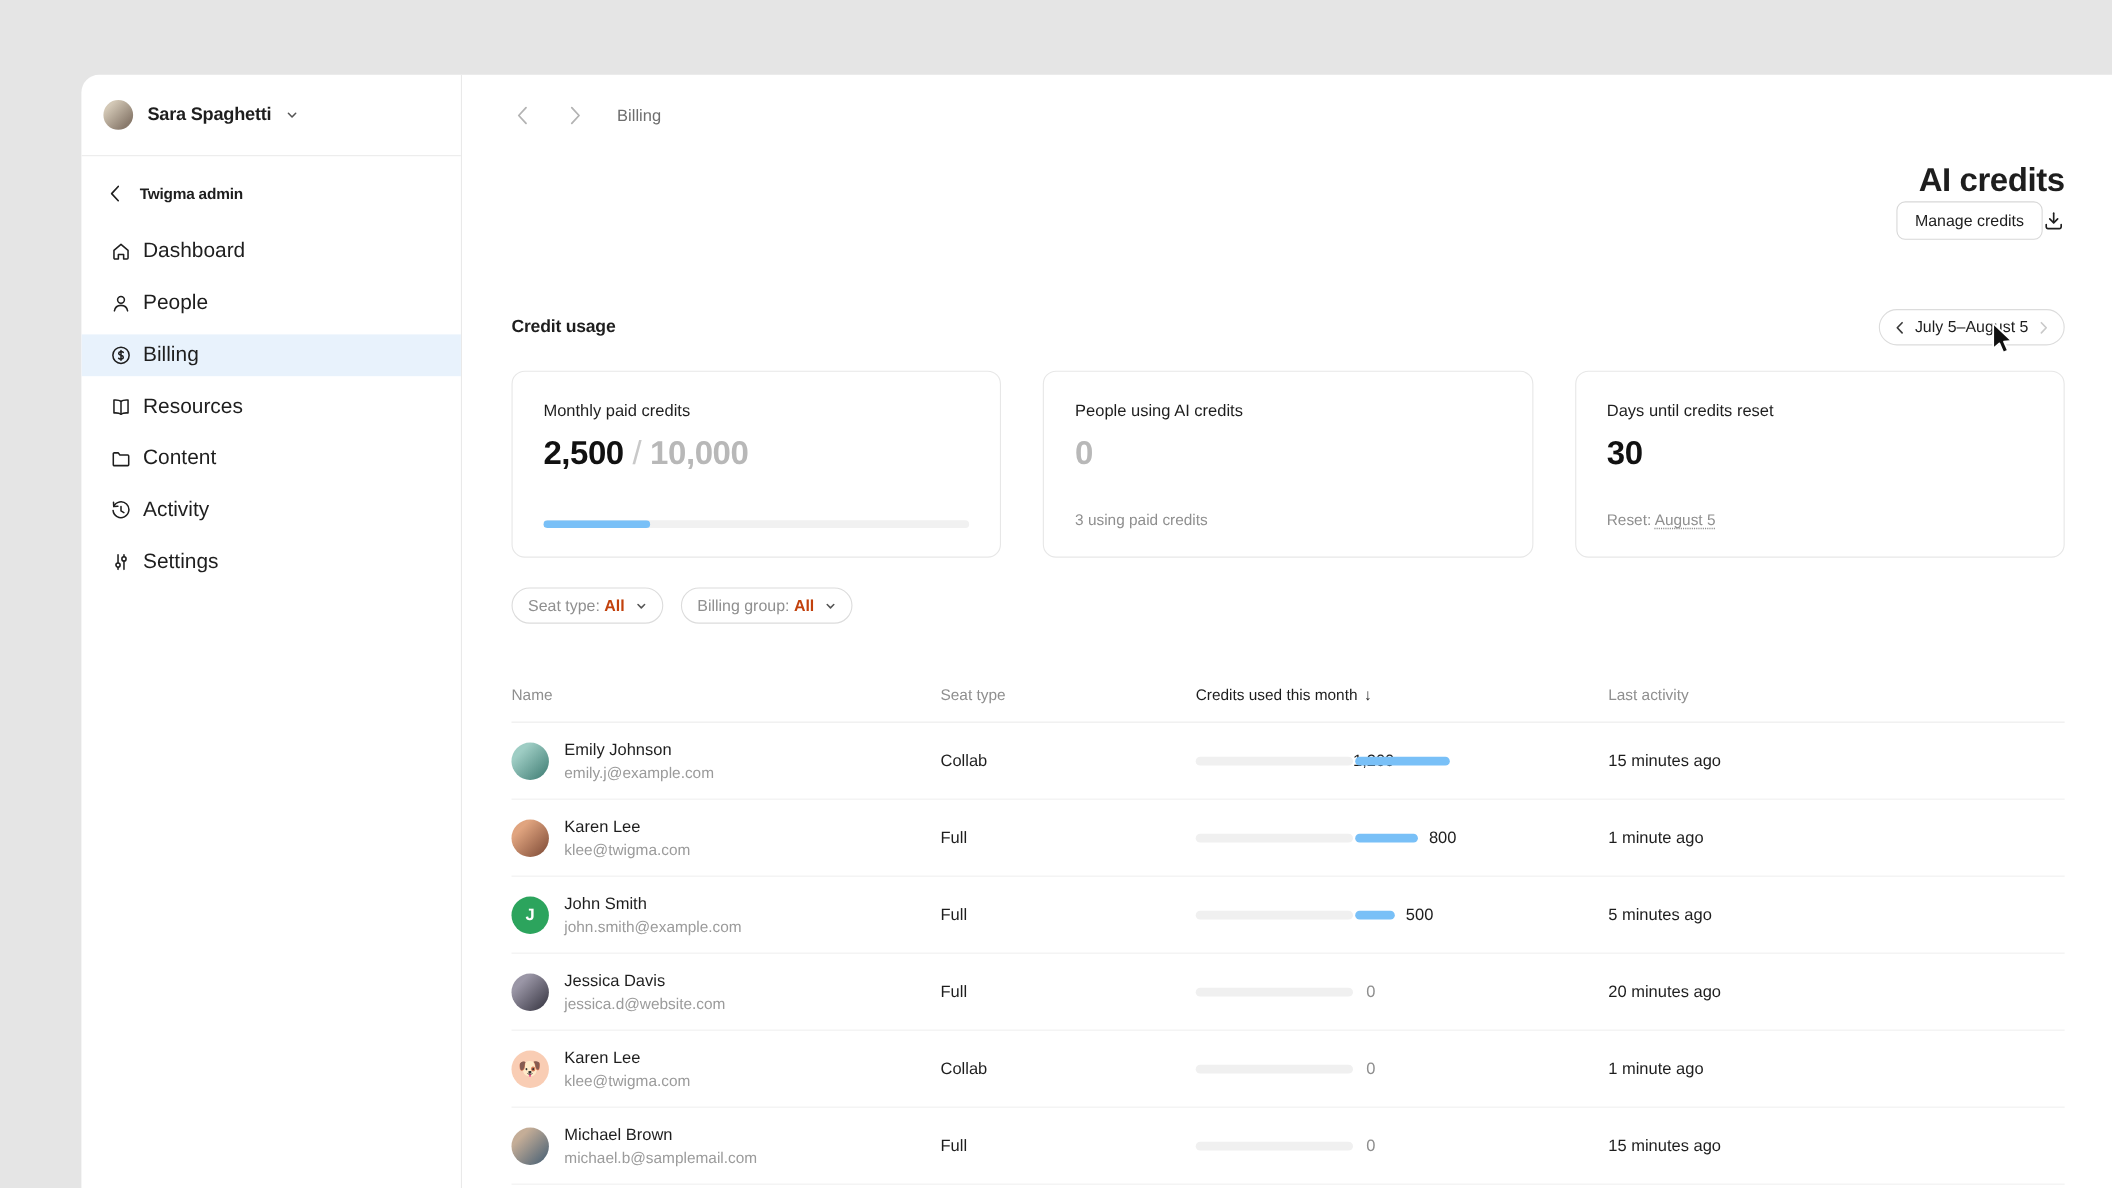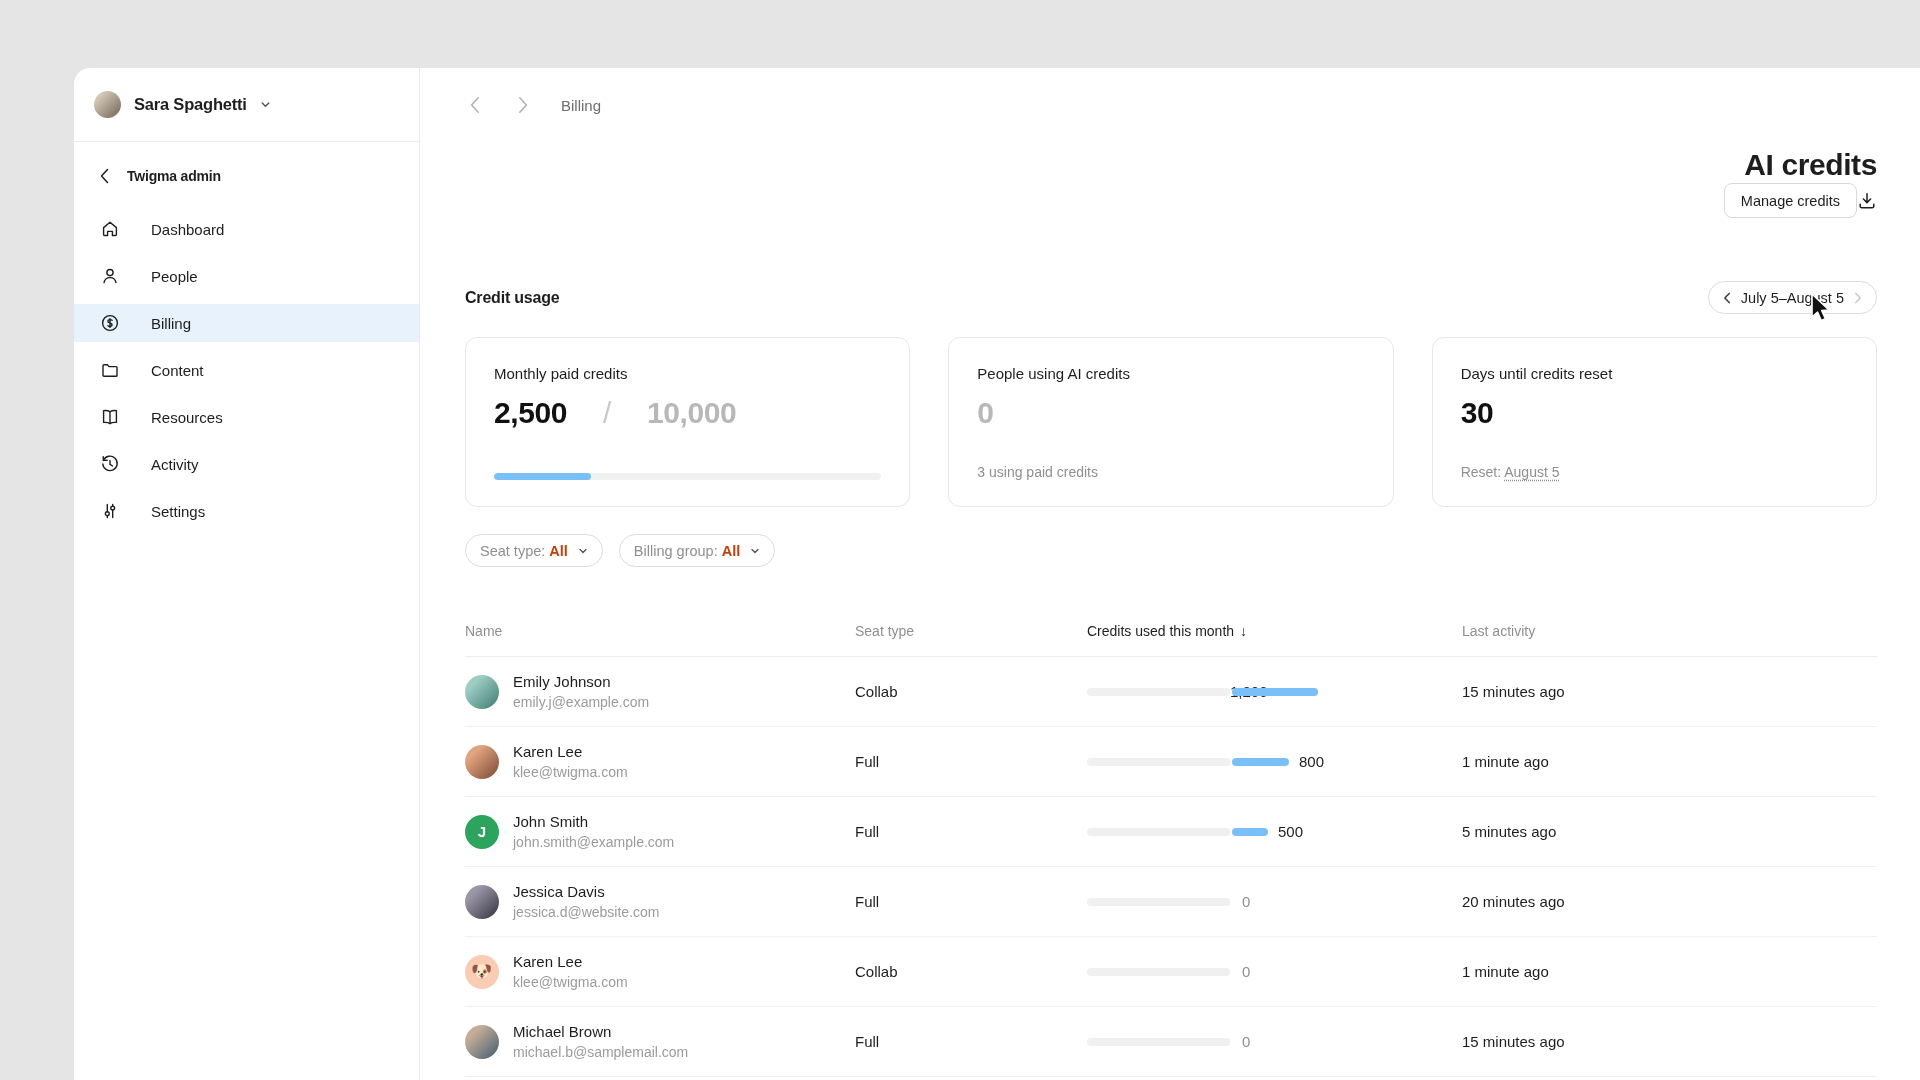--- a/index.html
+++ b/index.html
@@ -17,21 +17,21 @@
   }
   
   .sidebar { width:346px; flex:0 0 346px; border-right:1px solid #e9e9e9; display:flex; flex-direction:column; }
   .user-row { height:73px; display:flex; align-items:center; gap:13px; padding:0 20px; cursor:default; }
   .avatar-sm { width:27px; height:27px; border-radius:50%; background:linear-gradient(135deg,#d3c8b6 20%,#8a7b6d 80%); flex:0 0 27px; }
   .user-name { font-size:16.5px; font-weight:700; letter-spacing:-0.2px; }
   .sb-divider { height:1px; background:#ececec; }
   .ws-row { display:flex; align-items:center; gap:18px; padding:26px 20px 21px 26px; }
   .ws-name { font-size:14px; font-weight:700; letter-spacing:-0.2px; }
   .nav { margin-top:5px; display:flex; flex-direction:column; gap:9px; }
-  .nav-item { height:38px; display:flex; align-items:center; gap:31px; padding-left:26px; font-size:15px; cursor:default; }
+  .nav-item { height:38px; display:flex; align-items:center; gap:10px; padding-left:26px; font-size:19px; cursor:default; }
   .nav-item.active { background:#e8f2fc; }
   .icon20 { width:20px; height:20px; flex:0 0 20px; display:block; }
   
   .main { flex:1; display:flex; flex-direction:column; min-width:0; }
   .pad { padding-left:45px; padding-right:43px; }
   .crumbs { display:flex; align-items:center; padding-top:27px; height:51px; }
   .crumb-btn { width:20px; height:20px; display:flex; align-items:center; justify-content:center; }
   .crumb-btn + .crumb-btn { margin-left:28px; }
   .crumb-label { margin-left:28px; font-size:15px; color:#6e6e6e; }
   .title-row { margin-top:32px; display:flex; align-items:flex-end; justify-content:space-between;flex-direction:column; }
@@ -49,21 +49,21 @@
     display:flex; align-items:center; gap:10px; padding:0 14px; font-size:14.5px;
   }
   .pill .lbl { color:#8f8f8f; }
   .pill .val { font-weight:700; color:#c2410c; }
   .cards { margin-top:23px; display:flex; gap:38px; }
   .card {
     flex:1; height:170px; border:1px solid #e7e7e7; border-radius:12px;
     padding:27px 28px 26px 28px; display:flex; flex-direction:column;
   }
   .card-title { font-size:15px; }
-  .big-row { margin-top:14px; font-size:30px; font-weight:700; letter-spacing:-0.4px; display:flex; align-items:flex-start;gap:28px; }
+  .big-row { margin-top:14px; font-size:30px; font-weight:700; letter-spacing:-0.4px; display:flex; align-items:flex-start; }
   .big-used { color:#111; }
   .big-sep { color:#c9c9c9; font-weight:400; margin:0 8px; }
   .big-total { color:#b8b8b8; }
   .big-gray { color:#b8b8b8; }
   .big-dark { color:#111; }
   .card-progress { margin-top:auto; height:7px; border-radius:4px; background:#f1f1f1; overflow:hidden; }
   .card-progress-fill { height:100%; background:#79c0f7; border-radius:4px; }
   .card-sub { margin-top:auto; font-size:14px; color:#8f8f8f; }
   .card-sub .dotted { text-decoration:underline dotted; text-underline-offset:3px; }
   .filters { margin-top:27px; display:flex; gap:16px; }
@@ -138,33 +138,33 @@
             <svg class="icon20" viewBox="0 0 20 20" fill="none" stroke="#1e1e1e" stroke-width="1.4" stroke-linecap="round" stroke-linejoin="round">
               <circle cx="10" cy="10" r="7.4"></circle>
               <path d="M10 5.6 V14.4 M12.1 7.3 c-1.6-1.2-4.2-0.8-4.2 1 c0 2.2 4.2 1.2 4.2 3.4 c0 1.8-2.6 2.2-4.2 1"></path>
             </svg>
           </span>
           <span>Billing</span>
         </div>
         <div class="nav-item">
           <span style="display: flex;">
             <svg class="icon20" viewBox="0 0 20 20" fill="none" stroke="#1e1e1e" stroke-width="1.4" stroke-linecap="round" stroke-linejoin="round">
-              <path d="M3 15.4 V5.6 a0.9 0.9 0 0 1 0.9 -0.9 H7.4 L9 6.6 H16.1 a0.9 0.9 0 0 1 0.9 0.9 V15.4 a0.9 0.9 0 0 1 -0.9 0.9 H3.9 a0.9 0.9 0 0 1 -0.9 -0.9 Z"></path>
-            </svg>
-          </span>
-          <span>Content</span>
-        </div>
-        <div class="nav-item">
-          <span style="display: flex;">
-            <svg class="icon20" viewBox="0 0 20 20" fill="none" stroke="#1e1e1e" stroke-width="1.4" stroke-linecap="round" stroke-linejoin="round">
               <path d="M10 4.8 C8.5 3.6 6.4 3.4 3.6 3.6 V15.4 c2.8-0.2 4.9 0 6.4 1.2 c1.5-1.2 3.6-1.4 6.4-1.2 V3.6 c-2.8-0.2-4.9 0-6.4 1.2 Z"></path>
               <path d="M10 4.8 V16.6"></path>
             </svg>
           </span>
           <span>Resources</span>
+        </div>
+        <div class="nav-item">
+          <span style="display: flex;">
+            <svg class="icon20" viewBox="0 0 20 20" fill="none" stroke="#1e1e1e" stroke-width="1.4" stroke-linecap="round" stroke-linejoin="round">
+              <path d="M3 15.4 V5.6 a0.9 0.9 0 0 1 0.9 -0.9 H7.4 L9 6.6 H16.1 a0.9 0.9 0 0 1 0.9 0.9 V15.4 a0.9 0.9 0 0 1 -0.9 0.9 H3.9 a0.9 0.9 0 0 1 -0.9 -0.9 Z"></path>
+            </svg>
+          </span>
+          <span>Content</span>
         </div>
         <div class="nav-item">
           <span style="display: flex;">
             <svg class="icon20" viewBox="0 0 20 20" fill="none" stroke="#1e1e1e" stroke-width="1.4" stroke-linecap="round" stroke-linejoin="round">
               <path d="M3.4 6.4 A7.2 7.2 0 1 1 2.8 10"></path>
               <polyline points="3.2,2.6 3.4,6.4 7.2,6.2"></polyline>
               <polyline points="10,6.4 10,10.4 12.6,12"></polyline>
             </svg>
           </span>
           <span>Activity</span>

